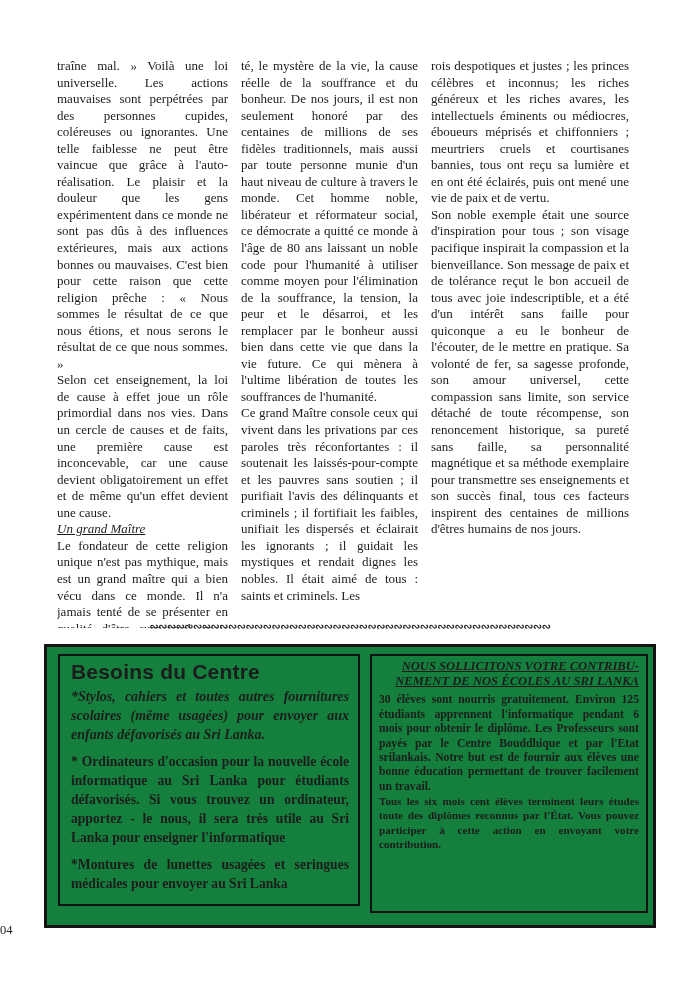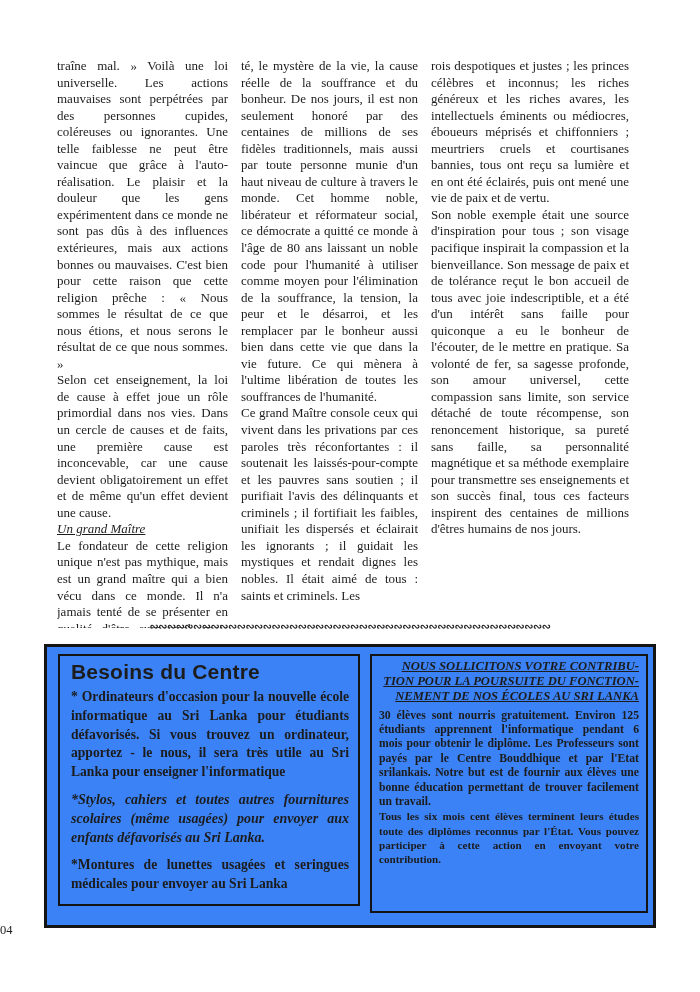--- a/index.html
+++ b/index.html
@@ -15,21 +15,21 @@
   .col-3 { width:198px; }
   .col p { margin:0; }
   .section-heading { font-style:italic; text-decoration:underline; }
   
   .divider {
     position:absolute; left:60px; top:620px; width:580px; text-align:center;
     font-family:"DejaVu Sans", sans-serif; font-size:11px; font-weight:bold;
     letter-spacing:-0.5px; color:#222; white-space:nowrap; overflow:hidden;
   }
   
-  .outer-box { position:absolute; left:44px; top:644px; width:606px; height:278px; border:3px solid #141414; background:#3b82f6; }
+  .outer-box { position:absolute; left:44px; top:644px; width:606px; height:278px; border:3px solid #141414; background:#15803d; }
   .needs-box {
     position:absolute; left:11px; top:7px; width:278px; height:236px;
     border:2px solid #141414; padding:2px 9px 10px 11px;
   }
   .needs-title { font-family:"Liberation Sans", sans-serif; font-weight:bold; font-size:21px; letter-spacing:0.2px; margin:2px 0 4px 0; }
   .needs-item { font-weight:bold; font-size:13.6px; line-height:18.8px; text-align:justify; margin:0 0 9px 0; }
   .needs-item.italic { font-style:italic; font-size:14px; }
   .needs-item:last-child { margin-bottom:0; }
   .contrib-box {
     position:absolute; left:323px; top:7px; width:260px; height:252px;
@@ -62,29 +62,28 @@
       <p>Son noble exemple était une source d'inspiration pour tous ; son visage pacifique inspirait la compassion et la bienveillance. Son message de paix et de tolérance reçut le bon accueil de tous avec joie indescriptible, et a été d'un intérêt sans faille pour quiconque a eu le bonheur de l'écouter, de le mettre en pratique. Sa volonté de fer, sa sagesse profonde, son amour universel, cette compassion sans limite, son service détaché de toute récompense, son renoncement historique, sa pureté sans faille, sa personnalité magnétique et sa méthode exemplaire pour transmettre ses enseignements et son succès final, tous ces facteurs inspirent des centaines de millions d'êtres humains de nos jours.</p>
     </div>
   </div>
 
   <div class="divider">∾∾∾∾∾∾∾∾∾∾∾∾∾∾∾∾∾∾∾∾∾∾∾∾∾∾∾∾∾∾∾∾∾∾∾∾∾∾∾∾∾∾∾∾∾∾</div>
 
   <div class="outer-box">
 
     <div class="needs-box">
       <div class="needs-title">Besoins du Centre</div>
+      <p class="needs-item italic">*Stylos, cahiers et toutes autres fournitures scolaires (même usagées) pour envoyer aux enfants défavorisés au Sri Lanka.</p>
       <p class="needs-item">* Ordinateurs d'occasion pour la nouvelle école informatique au Sri Lanka pour étudiants défavorisés. Si vous trouvez un ordinateur, apportez - le nous, il sera très utile au Sri Lanka pour enseigner l'informatique</p>
-      <p class="needs-item italic">*Stylos, cahiers et toutes autres fournitures scolaires (même usagées) pour envoyer aux enfants défavorisés au Sri Lanka.</p>
       <p class="needs-item">*Montures de lunettes usagées et seringues médicales pour envoyer au Sri Lanka</p>
     </div>
 
     <div class="contrib-box">
       <div class="contrib-heading">
         <div>NOUS SOLLICITONS VOTRE CONTRIBU-</div>
-        <div>TION POUR LA POURSUITE DU FONCTION-</div>
         <div>NEMENT DE NOS ÉCOLES AU SRI LANKA</div>
       </div>
       <p class="contrib-p">30 élèves sont nourris gratuitement. Environ 125 étudiants apprennent l'informatique pendant 6 mois pour obtenir le diplôme. Les Professeurs sont payés par le Centre Bouddhique et par l'Etat srilankais. Notre but est de fournir aux élèves une bonne éducation permettant de trouver facilement un travail.</p>
       <p class="contrib-p small">Tous les six mois cent élèves terminent leurs études toute des diplômes reconnus par l'État. Vous pouvez participer à cette action en envoyant votre contribution.</p>
     </div>
 
   </div>
 
   <div class="page-number">04</div>
 

